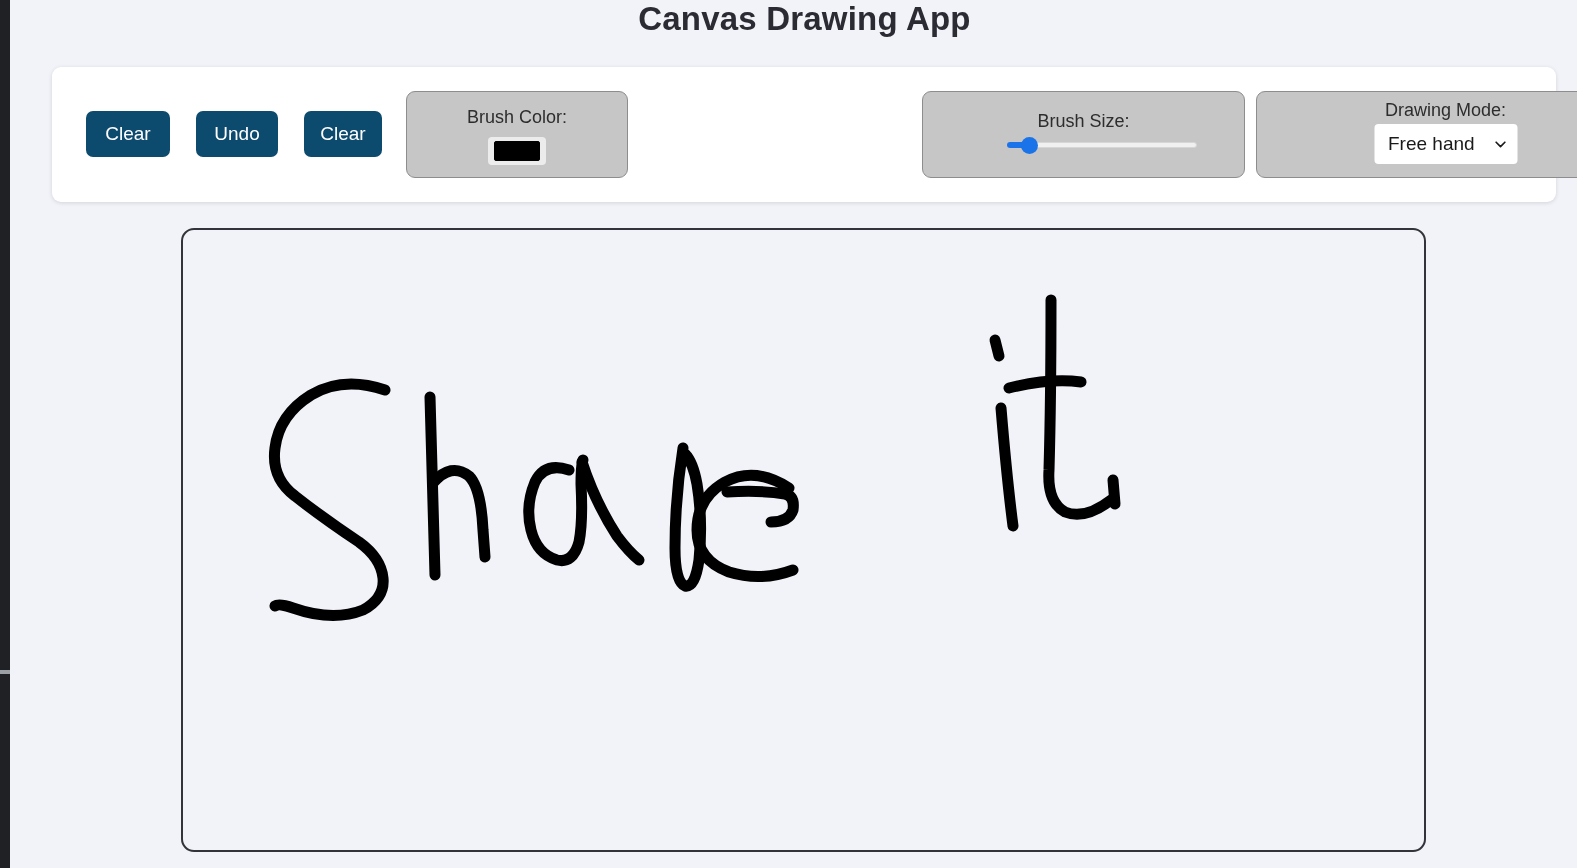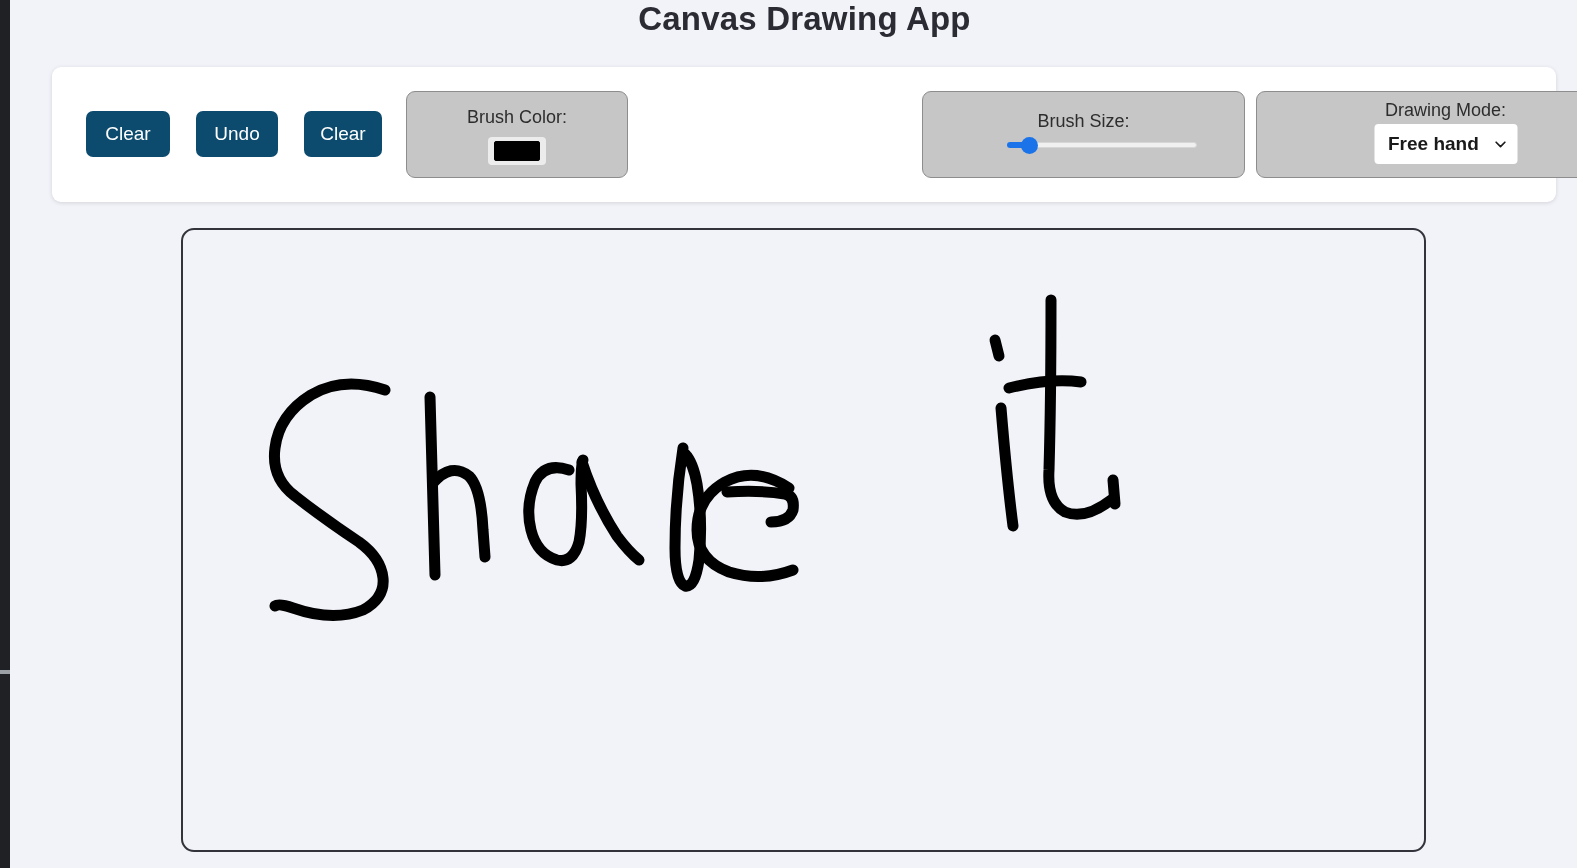--- a/index.html
+++ b/index.html
@@ -166,21 +166,20 @@
     transform: translateX(-50%);
     width: 143px;
     height: 40px;
     background: #ffffff;
     border: none;
     border-radius: 4px;
     cursor: pointer;
     display: flex;
     align-items: center;
     padding: 0 10px 0 14px;
-    font-weight: bold;
   }
   #mode-select-value {
     flex: 1;
     font-size: 19px;
     color: #1a1a1a;
     white-space: nowrap;
   }
   #mode-chevron {
     width: 14px;
     height: 14px;

